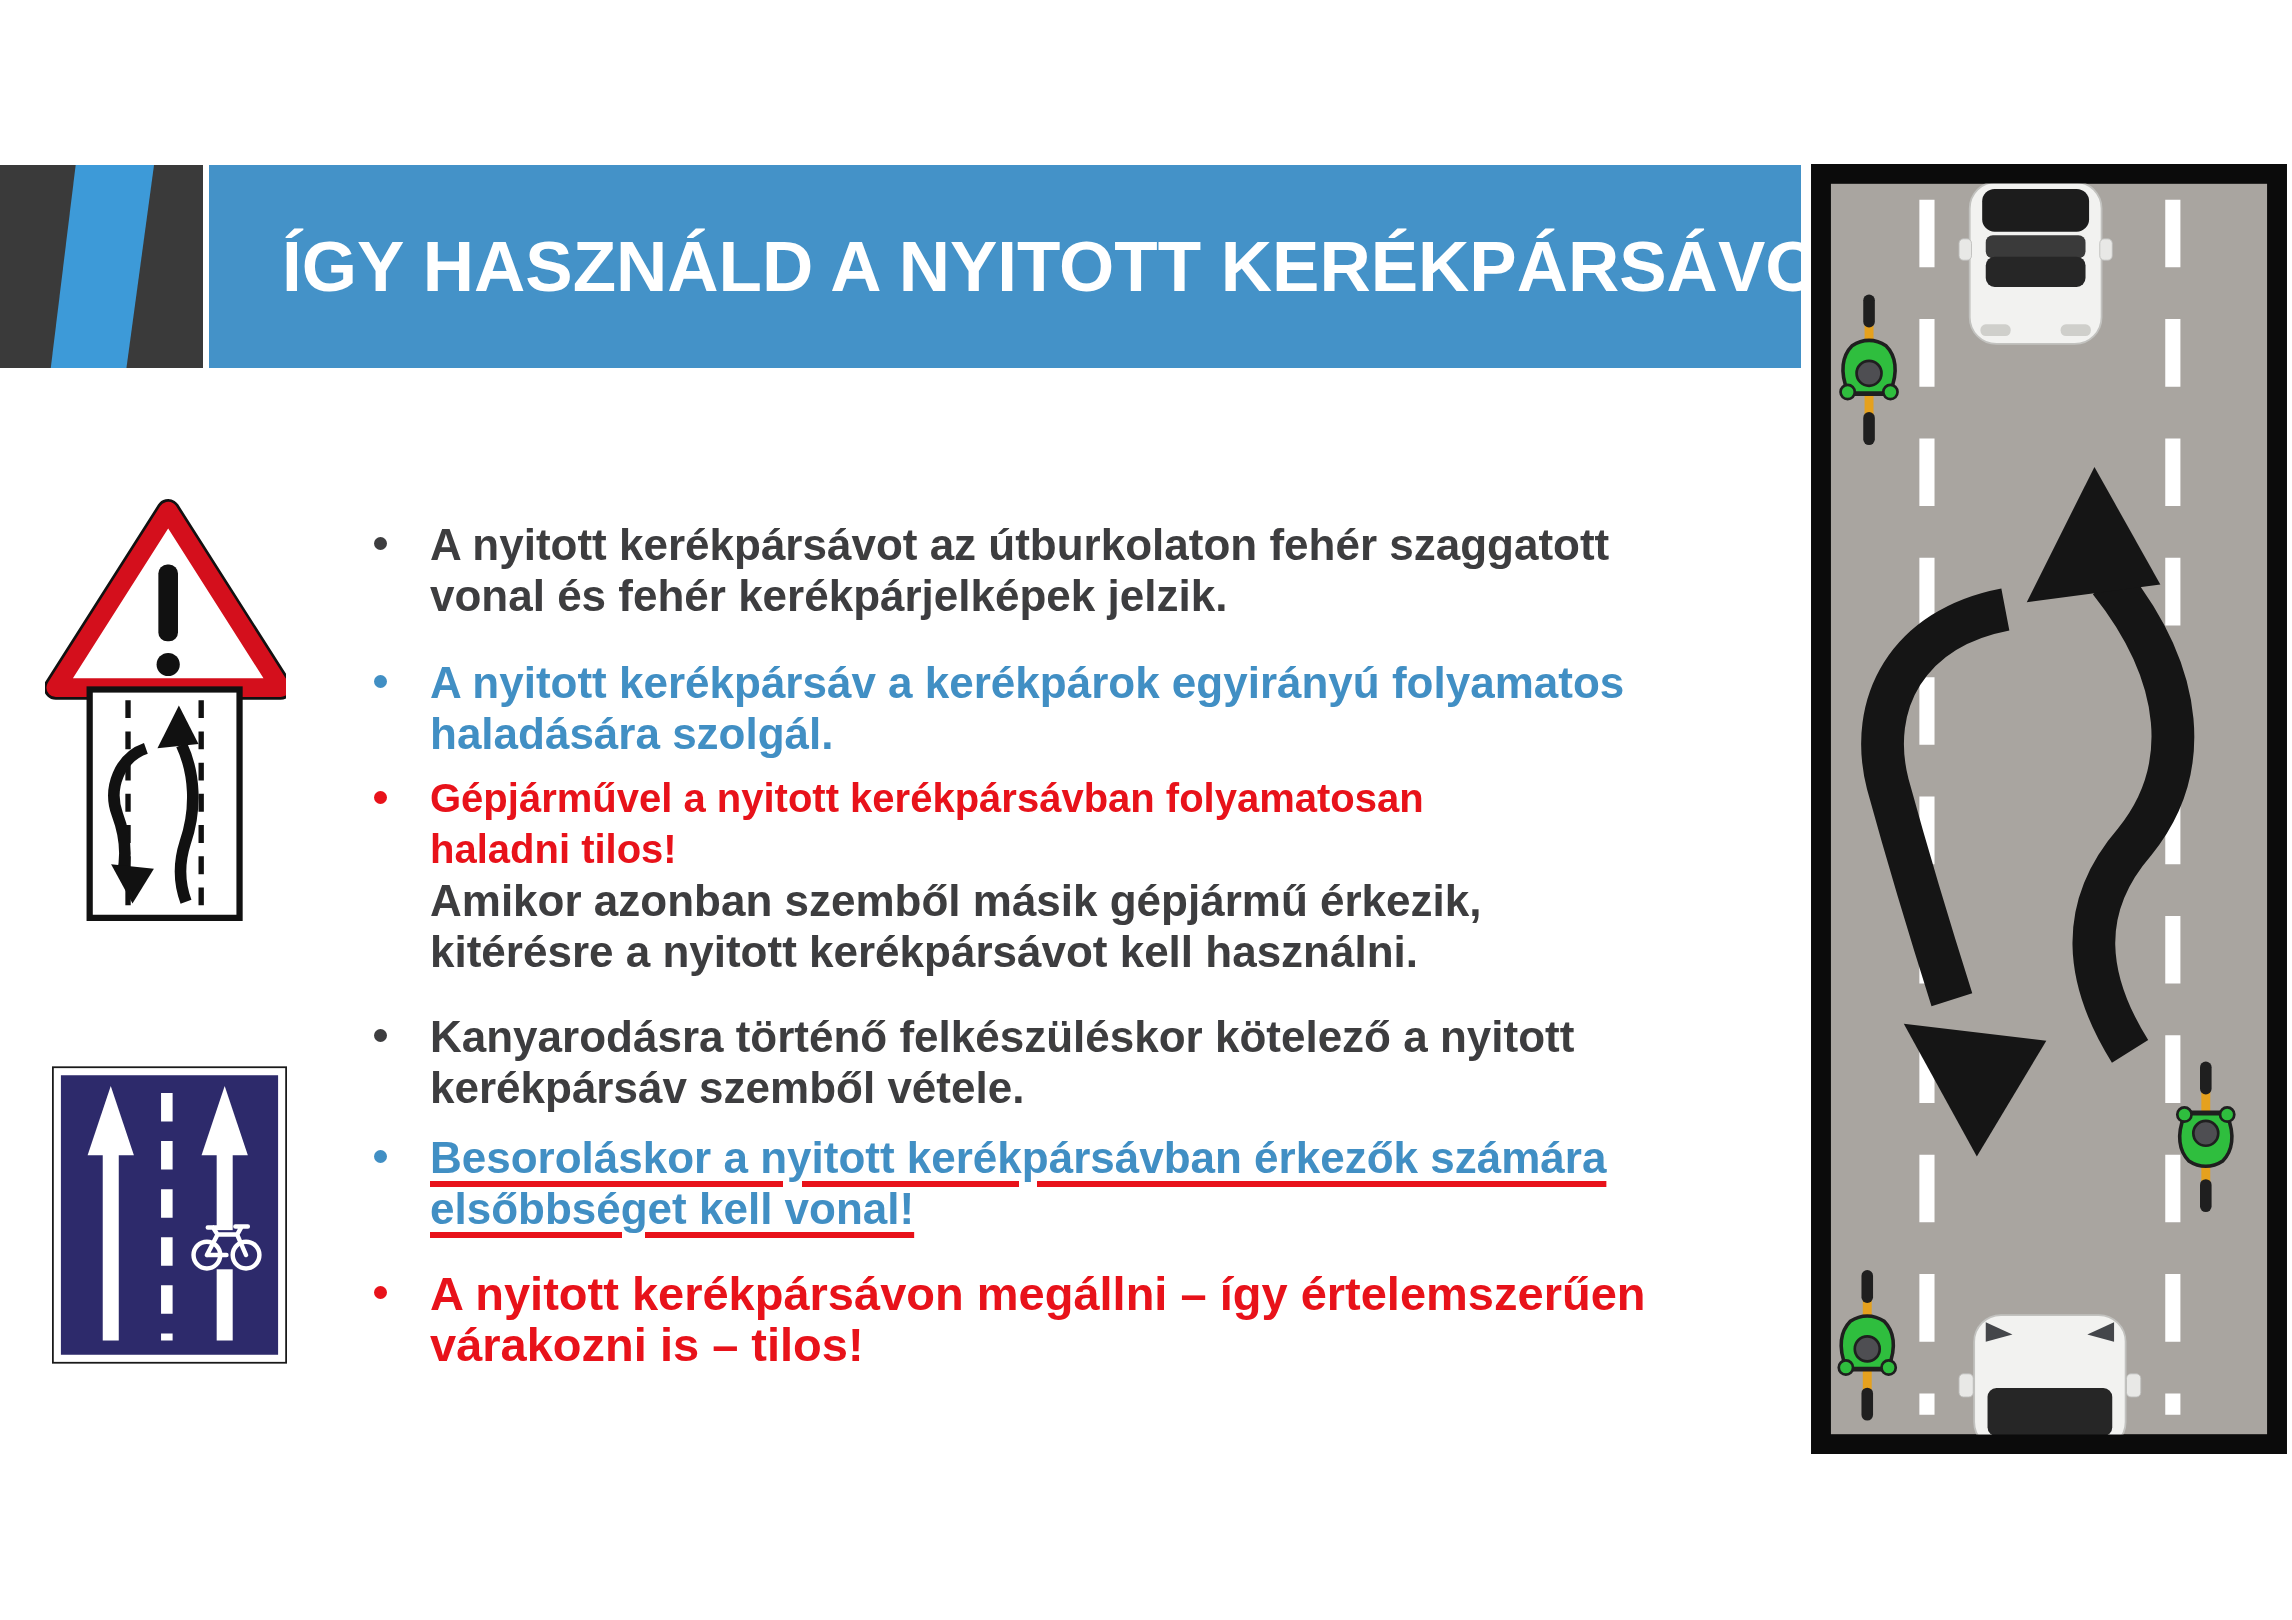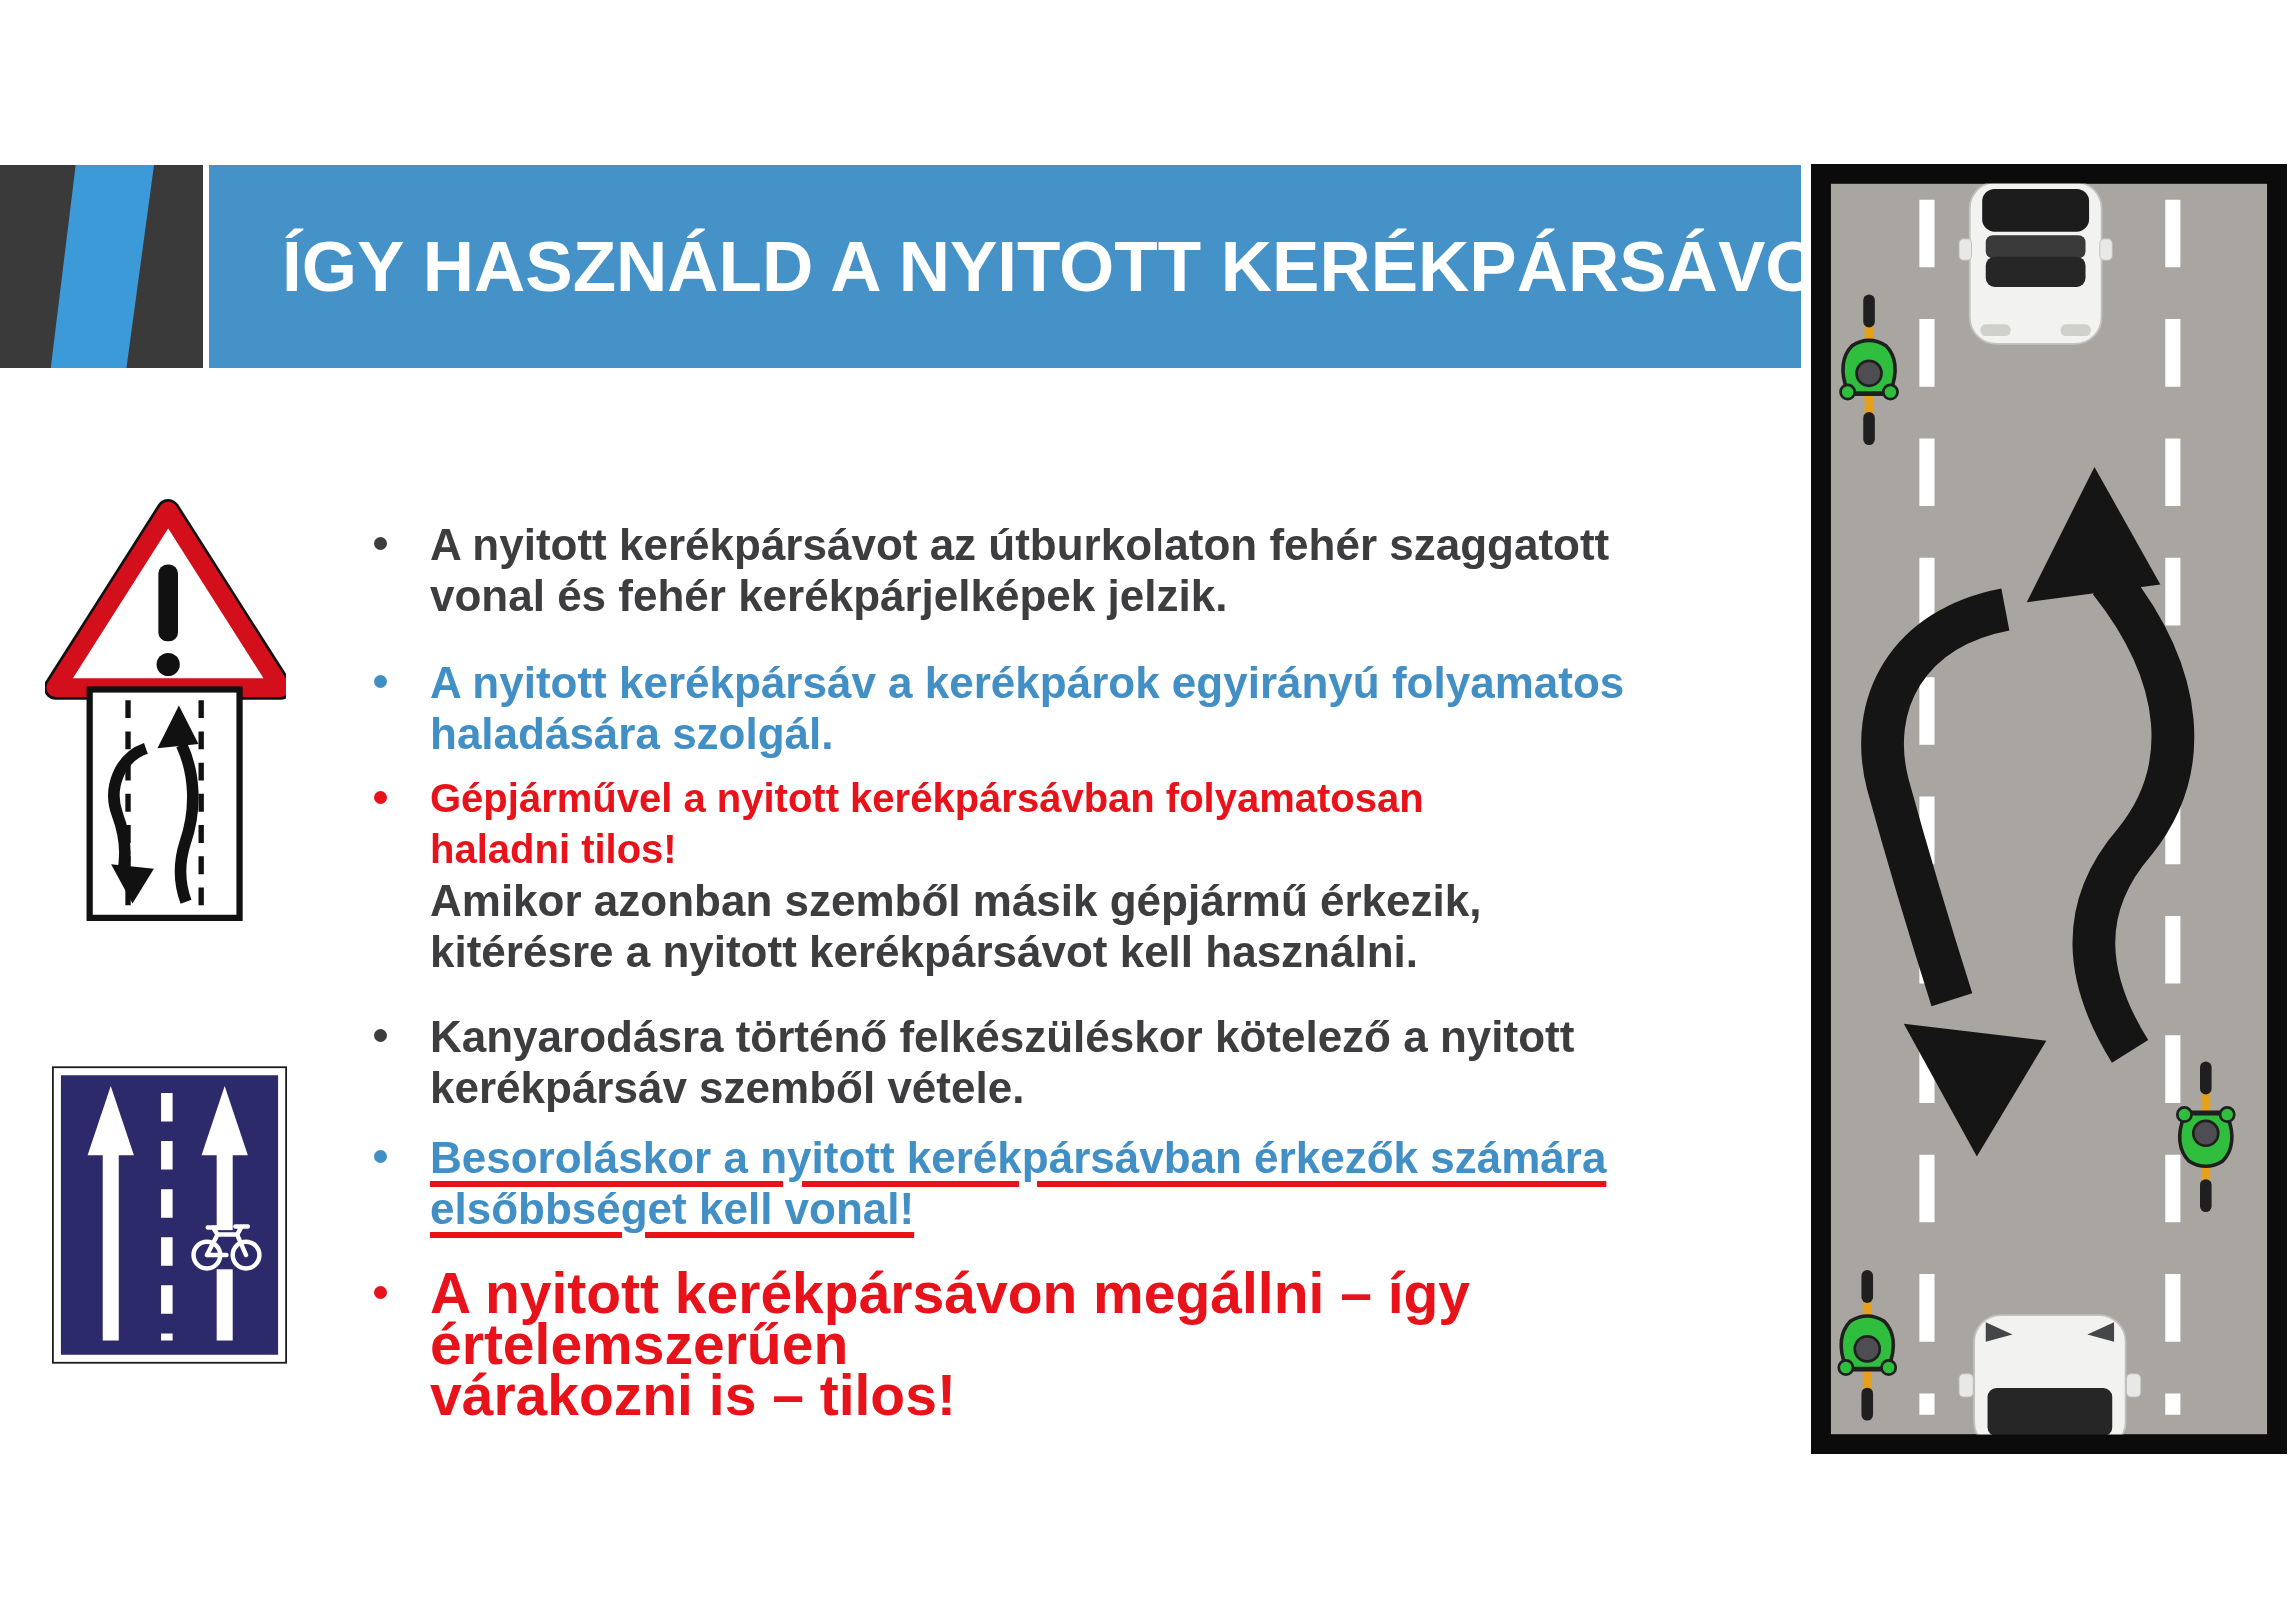--- a/index.html
+++ b/index.html
@@ -38,21 +38,21 @@
   .c-dark{color:#3d3d3f;} .c-blue{color:#418fc4;} .c-red{color:#e8121a;}
   .dot-dark{background:#3d3d3f;} .dot-blue{background:#418fc4;} .dot-red{background:#e8121a;}
   .seg-red{font-size:40px;color:#e8121a;}
   .u-red{
     text-decoration:underline;
     text-decoration-color:#e8121a;
     text-decoration-thickness:6.2px;
     text-underline-offset:8px;
   }
   .b1{top:505px;margin-top:14px;} .b2{top:637px;margin-top:20px;} .b3{top:773px;} .b4{top:1011px;}
-  .b5{top:1132px;} .b6{top:1268px;font-size:57px;}
+  .b5{top:1132px;} .b6{top:1268px;font-size:47px;}
   
   .warning-sign{position:absolute;left:45px;top:495px;}
   .blue-sign{position:absolute;left:52px;top:1066px;}
   .road{position:absolute;left:1811px;top:164px;}
 </style>
 </head>
 <body>
 
 <div class="slide">
 

